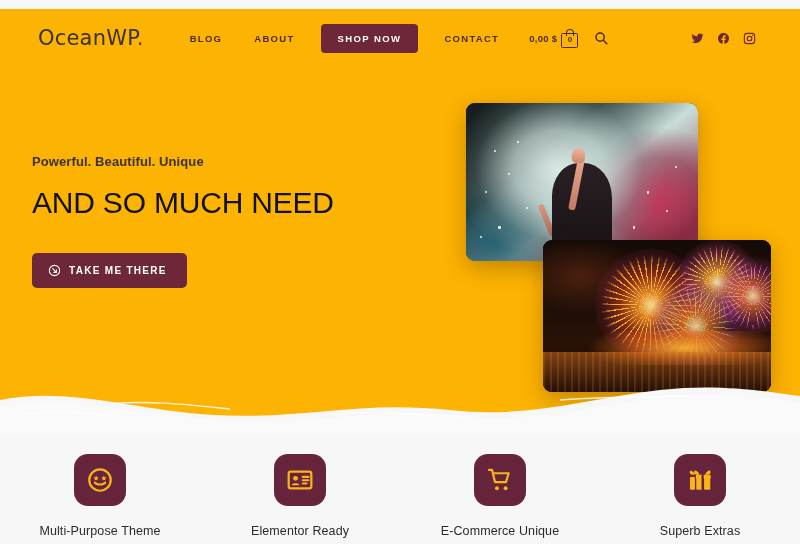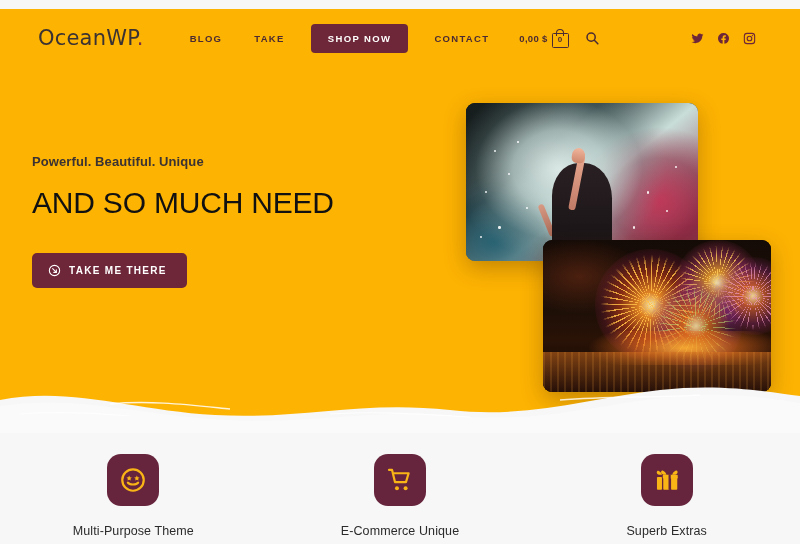--- a/index.html
+++ b/index.html
@@ -221,21 +221,21 @@
   <div class="hero">
 
     <div class="header">
 
       <div class="logo">
         <span>OceanWP</span><span class="dot">.</span>
       </div>
 
       <div class="nav">
         <a class="nav-link" href="#">BLOG</a>
-        <a class="nav-link" href="#">TAKE</a>
+        <a class="nav-link" href="#">ABOUT</a>
         <button class="shop-now">SHOP NOW</button>
         <a class="nav-link" href="#">CONTACT</a>
       </div>
 
       <div class="cart">
         <span class="cart-amt">0,00 $</span>
         <span class="cart-bag">
           <span class="bag-handle"></span>
           <span class="bag-body">
               <span class="cart-count">0</span>
@@ -337,20 +337,33 @@
         <svg width="28" height="28" viewBox="0 0 24 24" fill="none" stroke="#F9B415" stroke-width="1.9">
           <circle cx="12" cy="12" r="9.2"></circle>
           <path d="M7.6 14.2 C9 16.4 15 16.4 16.4 14.2" stroke-linecap="round"></path>
           <path d="M8.7 8.1 l.7 1.5 1.6.2 -1.2 1.1 .3 1.6 -1.4-.8 -1.4.8 .3-1.6 -1.2-1.1 1.6-.2z" fill="#F9B415" stroke="none"></path>
           <path d="M15.3 8.1 l.7 1.5 1.6.2 -1.2 1.1 .3 1.6 -1.4-.8 -1.4.8 .3-1.6 -1.2-1.1 1.6-.2z" fill="#F9B415" stroke="none"></path>
         </svg>
       </div>
       <div class="feature-label">Multi-Purpose Theme</div>
     </div>
 
+    <div class="feature">
+      <div class="feature-icon">
+        <svg width="28" height="28" viewBox="0 0 24 24" fill="none" stroke="#F9B415" stroke-width="1.9">
+          <rect x="2.3" y="4.8" width="19.4" height="14.4" rx="1.8"></rect>
+          <circle cx="8.2" cy="10.6" r="2.1" fill="#F9B415" stroke="none"></circle>
+          <path d="M4.8 16.4 C5.4 14.2 11 14.2 11.6 16.4" fill="#F9B415" stroke="none"></path>
+          <line x1="14.4" y1="9.4" x2="19.2" y2="9.4" stroke-linecap="round"></line>
+          <line x1="14.4" y1="12.2" x2="19.2" y2="12.2" stroke-linecap="round"></line>
+          <line x1="14.4" y1="15" x2="17.6" y2="15" stroke-linecap="round"></line>
+        </svg>
+      </div>
+      <div class="feature-label">Elementor Ready</div>
+    </div>
 
     <div class="feature">
       <div class="feature-icon">
         <svg width="28" height="28" viewBox="0 0 24 24" fill="none" stroke="#F9B415" stroke-width="1.9" stroke-linecap="round" stroke-linejoin="round">
           <path d="M2.6 3.4 h2.6 l2.5 10.4 h9.4 l2.3 -7.6 H6.3"></path>
           <circle cx="9.4" cy="19" r="1.7" fill="#F9B415" stroke="none"></circle>
           <circle cx="16.8" cy="19" r="1.7" fill="#F9B415" stroke="none"></circle>
         </svg>
       </div>
       <div class="feature-label">E-Commerce Unique</div>

